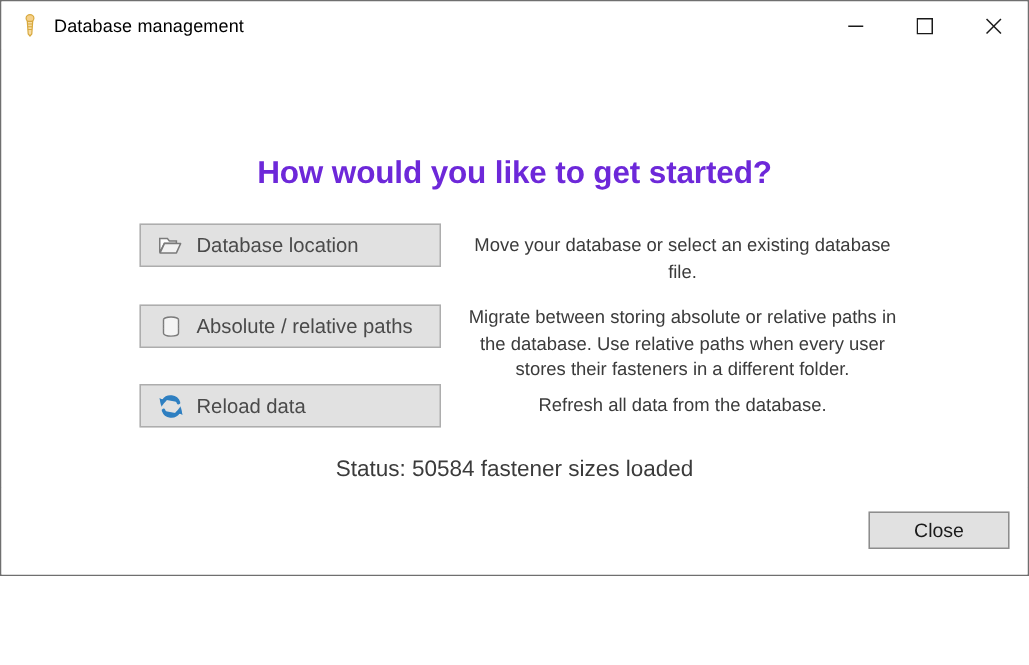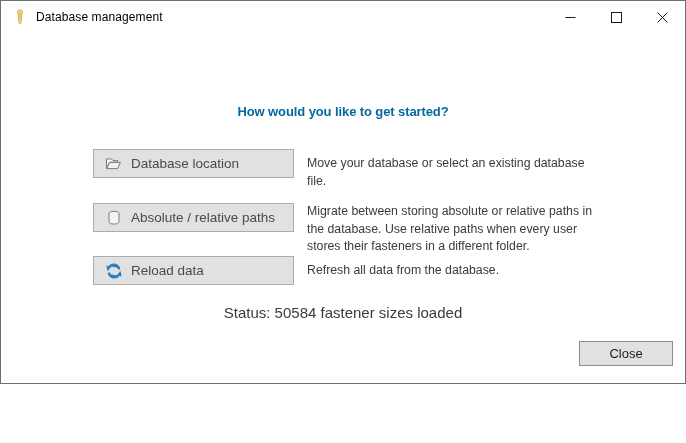--- a/index.html
+++ b/index.html
@@ -75,23 +75,23 @@
     position: relative;
     background: #ffffff;
   }
 
   .heading {
     position: absolute;
     left: 0;
     right: 0;
     top: 71px;
     text-align: center;
-    font-size: 13px;
+    font-size: 21px;
     font-weight: bold;
-    color: #0369a1;
+    color: #6d28d9;
     letter-spacing: -0.1px;
   }
 
   
   .row {
     position: absolute;
     left: 92px;
     display: flex;
     align-items: flex-start;
   }
@@ -125,20 +125,21 @@
     white-space: nowrap;
     text-align: left;
   }
 
   .desc {
     margin-left: 13px;
     width: 296px;
     font-size: 12.3px;
     line-height: 17.5px;
     color: #3b3b3b;
+    text-align: center;
   }
   .desc-1 { padding-top: 6px; }
   .desc-2 { padding-top: 0px; }
   .desc-3 { padding-top: 6px; }
 
   .status {
     position: absolute;
     left: 0;
     right: 0;
     top: 271px;

